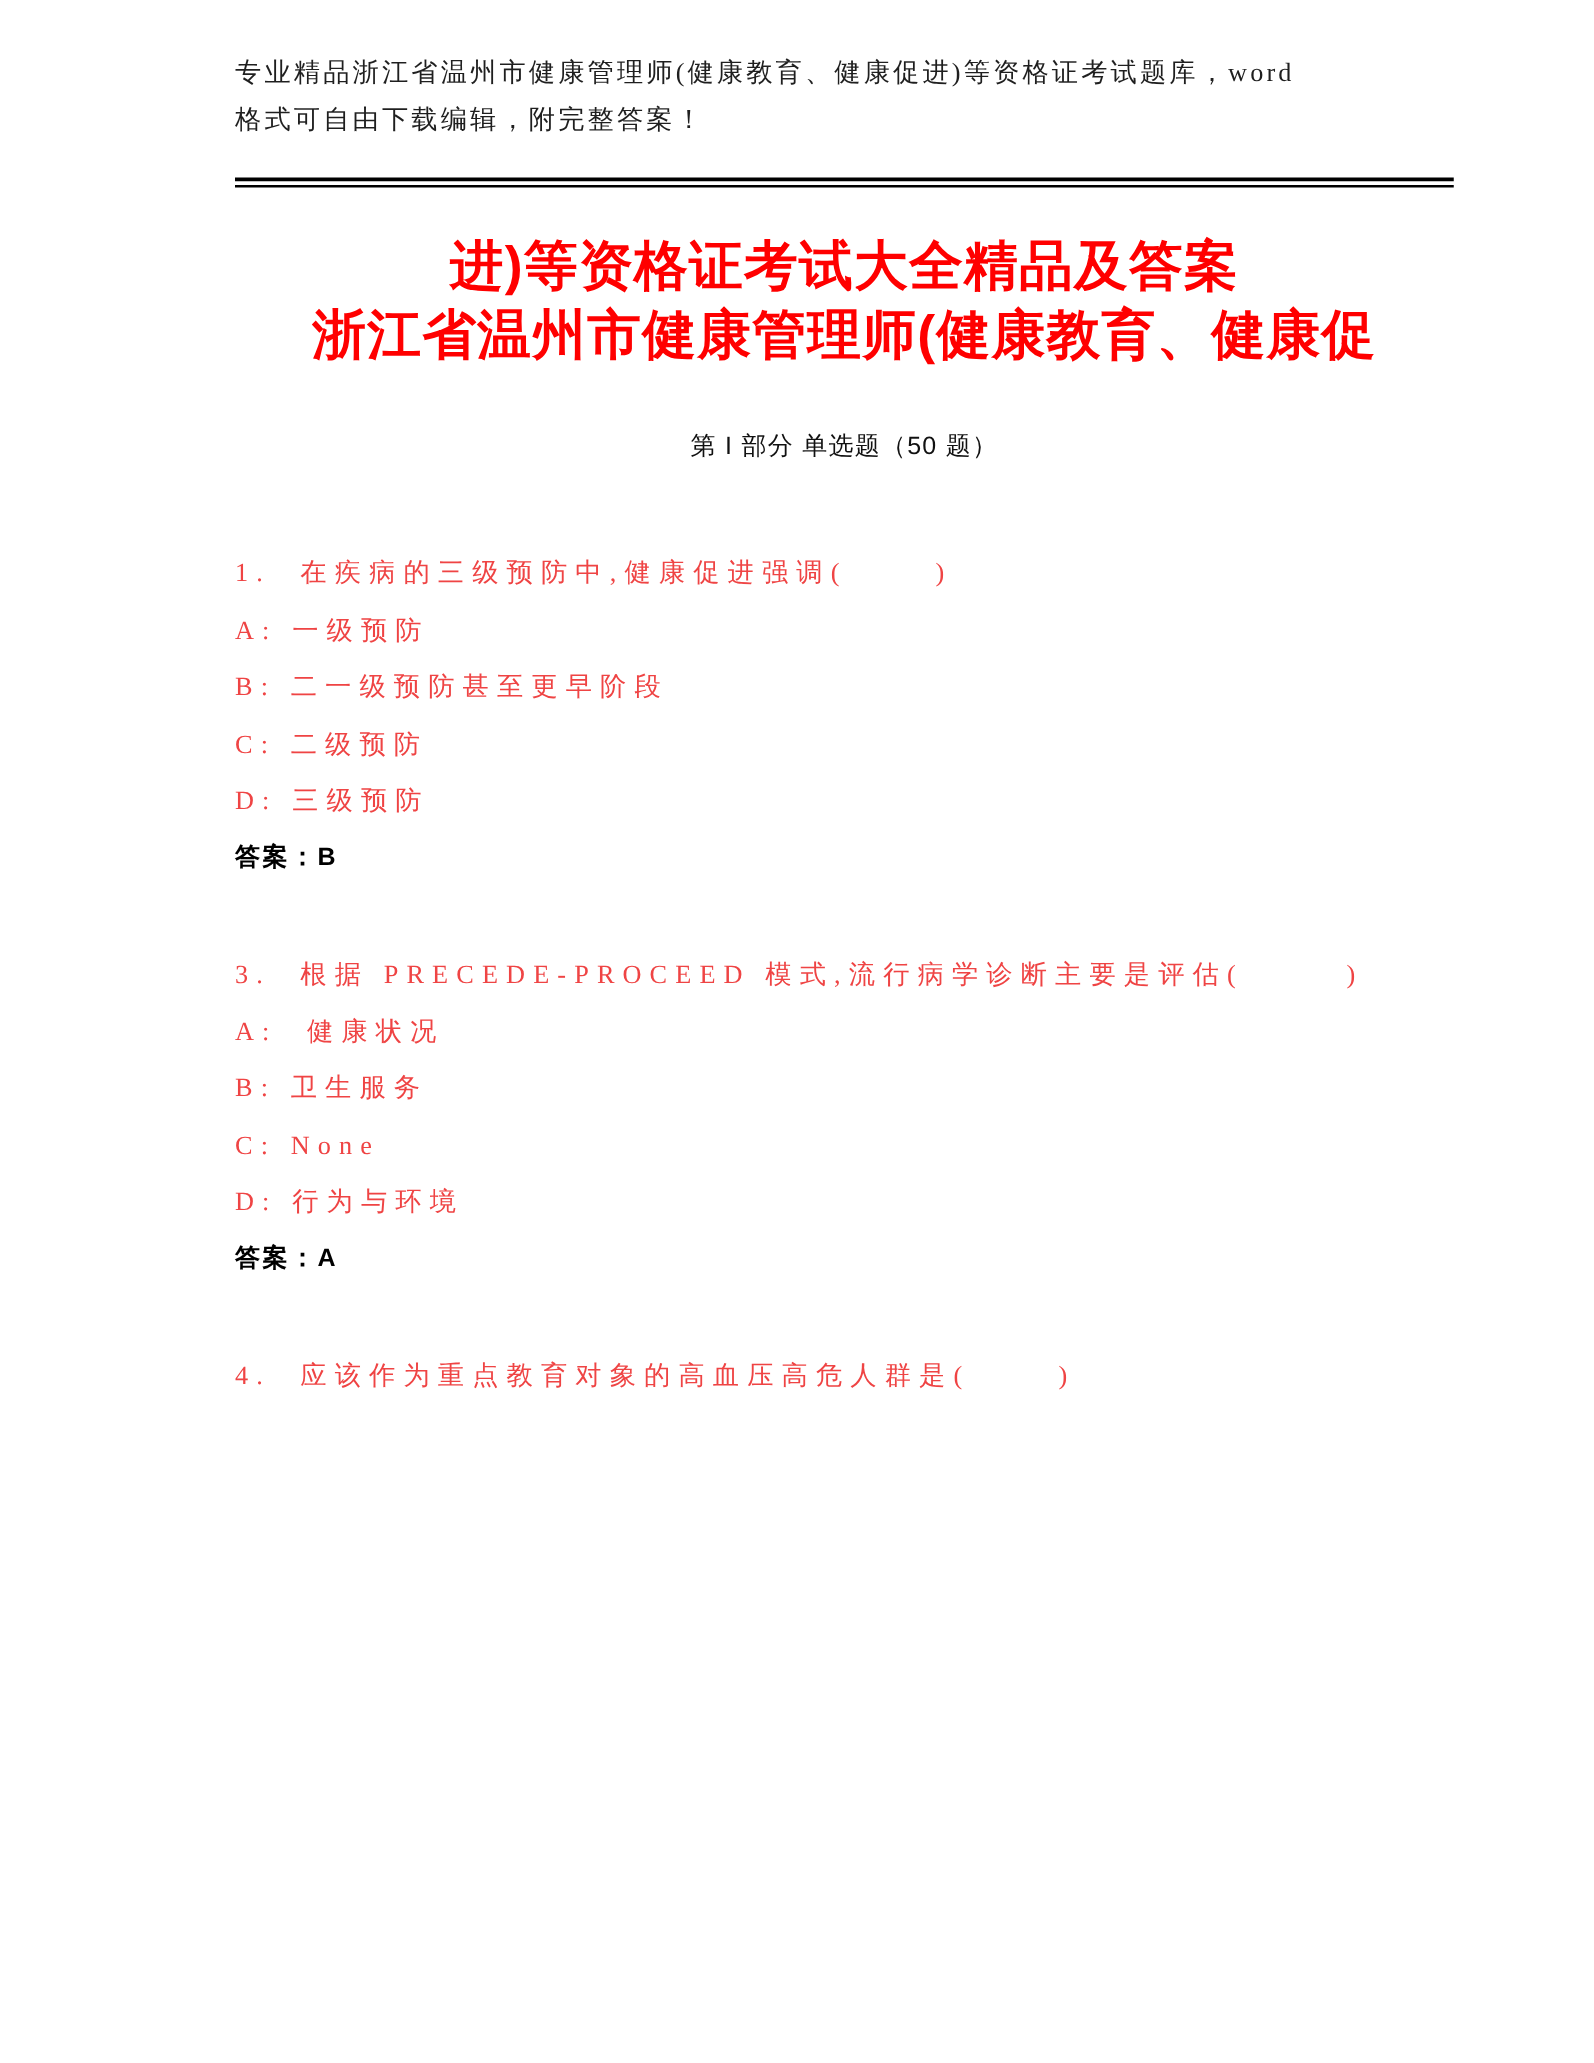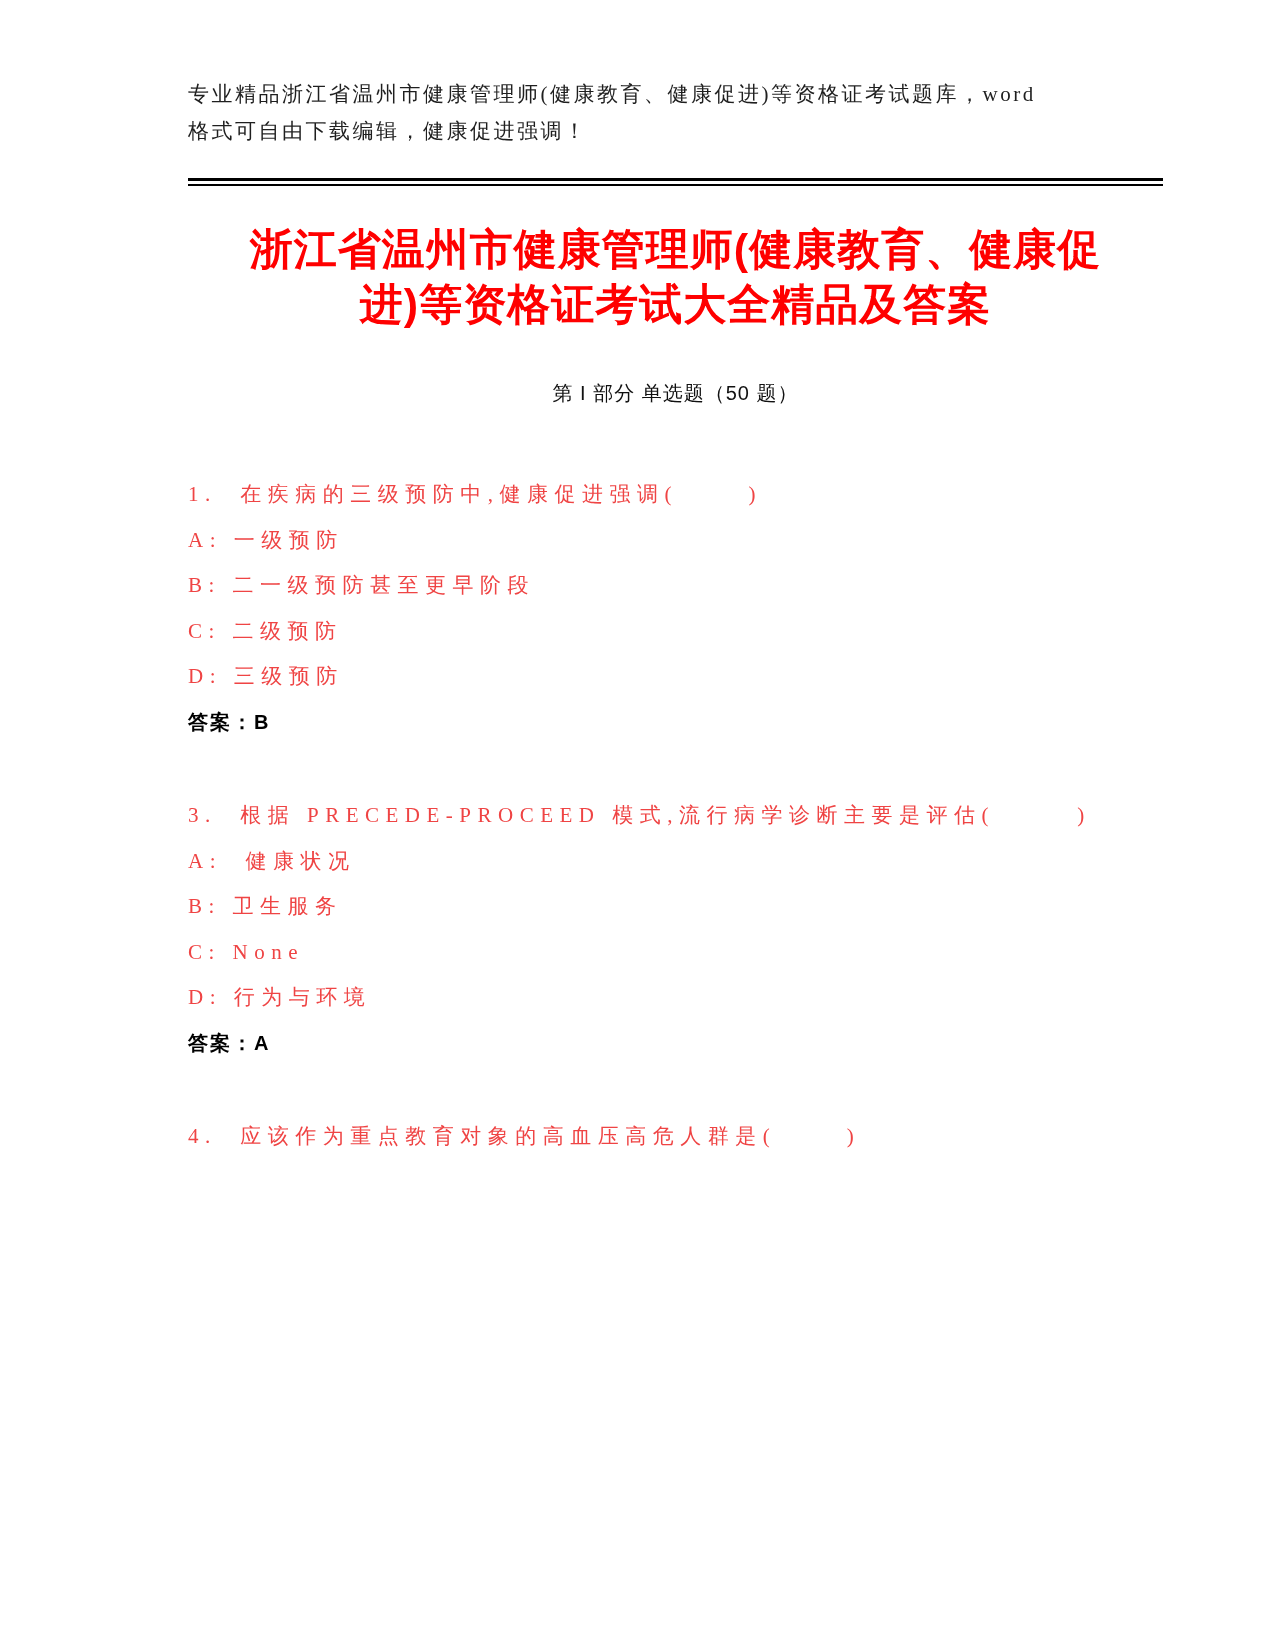--- a/index.html
+++ b/index.html
@@ -10,21 +10,21 @@
   .page {
     position: relative;
     width: 1275px;
     height: 1650px;
     background: #ffffff;
     overflow: hidden;
     font-family: "Liberation Serif", "DejaVu Serif", serif;
     color: #000000;
   }
   .content {
-    padding: 76px 112px 0 188px; 
+    padding: 40px 112px 0 188px; 
   }
   
   .header-note {
     font-size: 21px;
     line-height: 37px;
     letter-spacing: 2.5px;
     color: #1f1f1f;
   }
   .header-line { white-space: pre-wrap; }
   
@@ -81,26 +81,26 @@
   }
 </style>
 </head>
 <body>
 
 <div class="page">
   <div class="content">
 
     <div class="header-note">
         <div class="header-line">专业精品浙江省温州市健康管理师(健康教育、健康促进)等资格证考试题库，word</div>
-        <div class="header-line">格式可自由下载编辑，健康促进强调！</div>
+        <div class="header-line">格式可自由下载编辑，附完整答案！</div>
       </div>
 
     <div class="double-rule"></div>
 
-    <h1 class="doc-title" style="color: rgb(255, 0, 0);"><div>浙江省温州市健康管理师(健康教育、健康促</div><div>进)等资格证考试大全精品及答案</div></h1>
+    <h1 class="doc-title" style="color: rgb(255, 0, 0);"><div>进)等资格证考试大全精品及答案</div><div>浙江省温州市健康管理师(健康教育、健康促</div></h1>
 
     <h2 class="section-heading">第 I 部分 单选题（50 题）</h2>
 
     <div class="questions">
   <div class="question">
     <div class="stem">1.  在疾病的三级预防中,健康促进强调(      )</div>
   <div class="option">A: 一级预防</div>
           <div class="option">B: 二一级预防甚至更早阶段</div>
           <div class="option">C: 二级预防</div>
           <div class="option">D: 三级预防</div>

